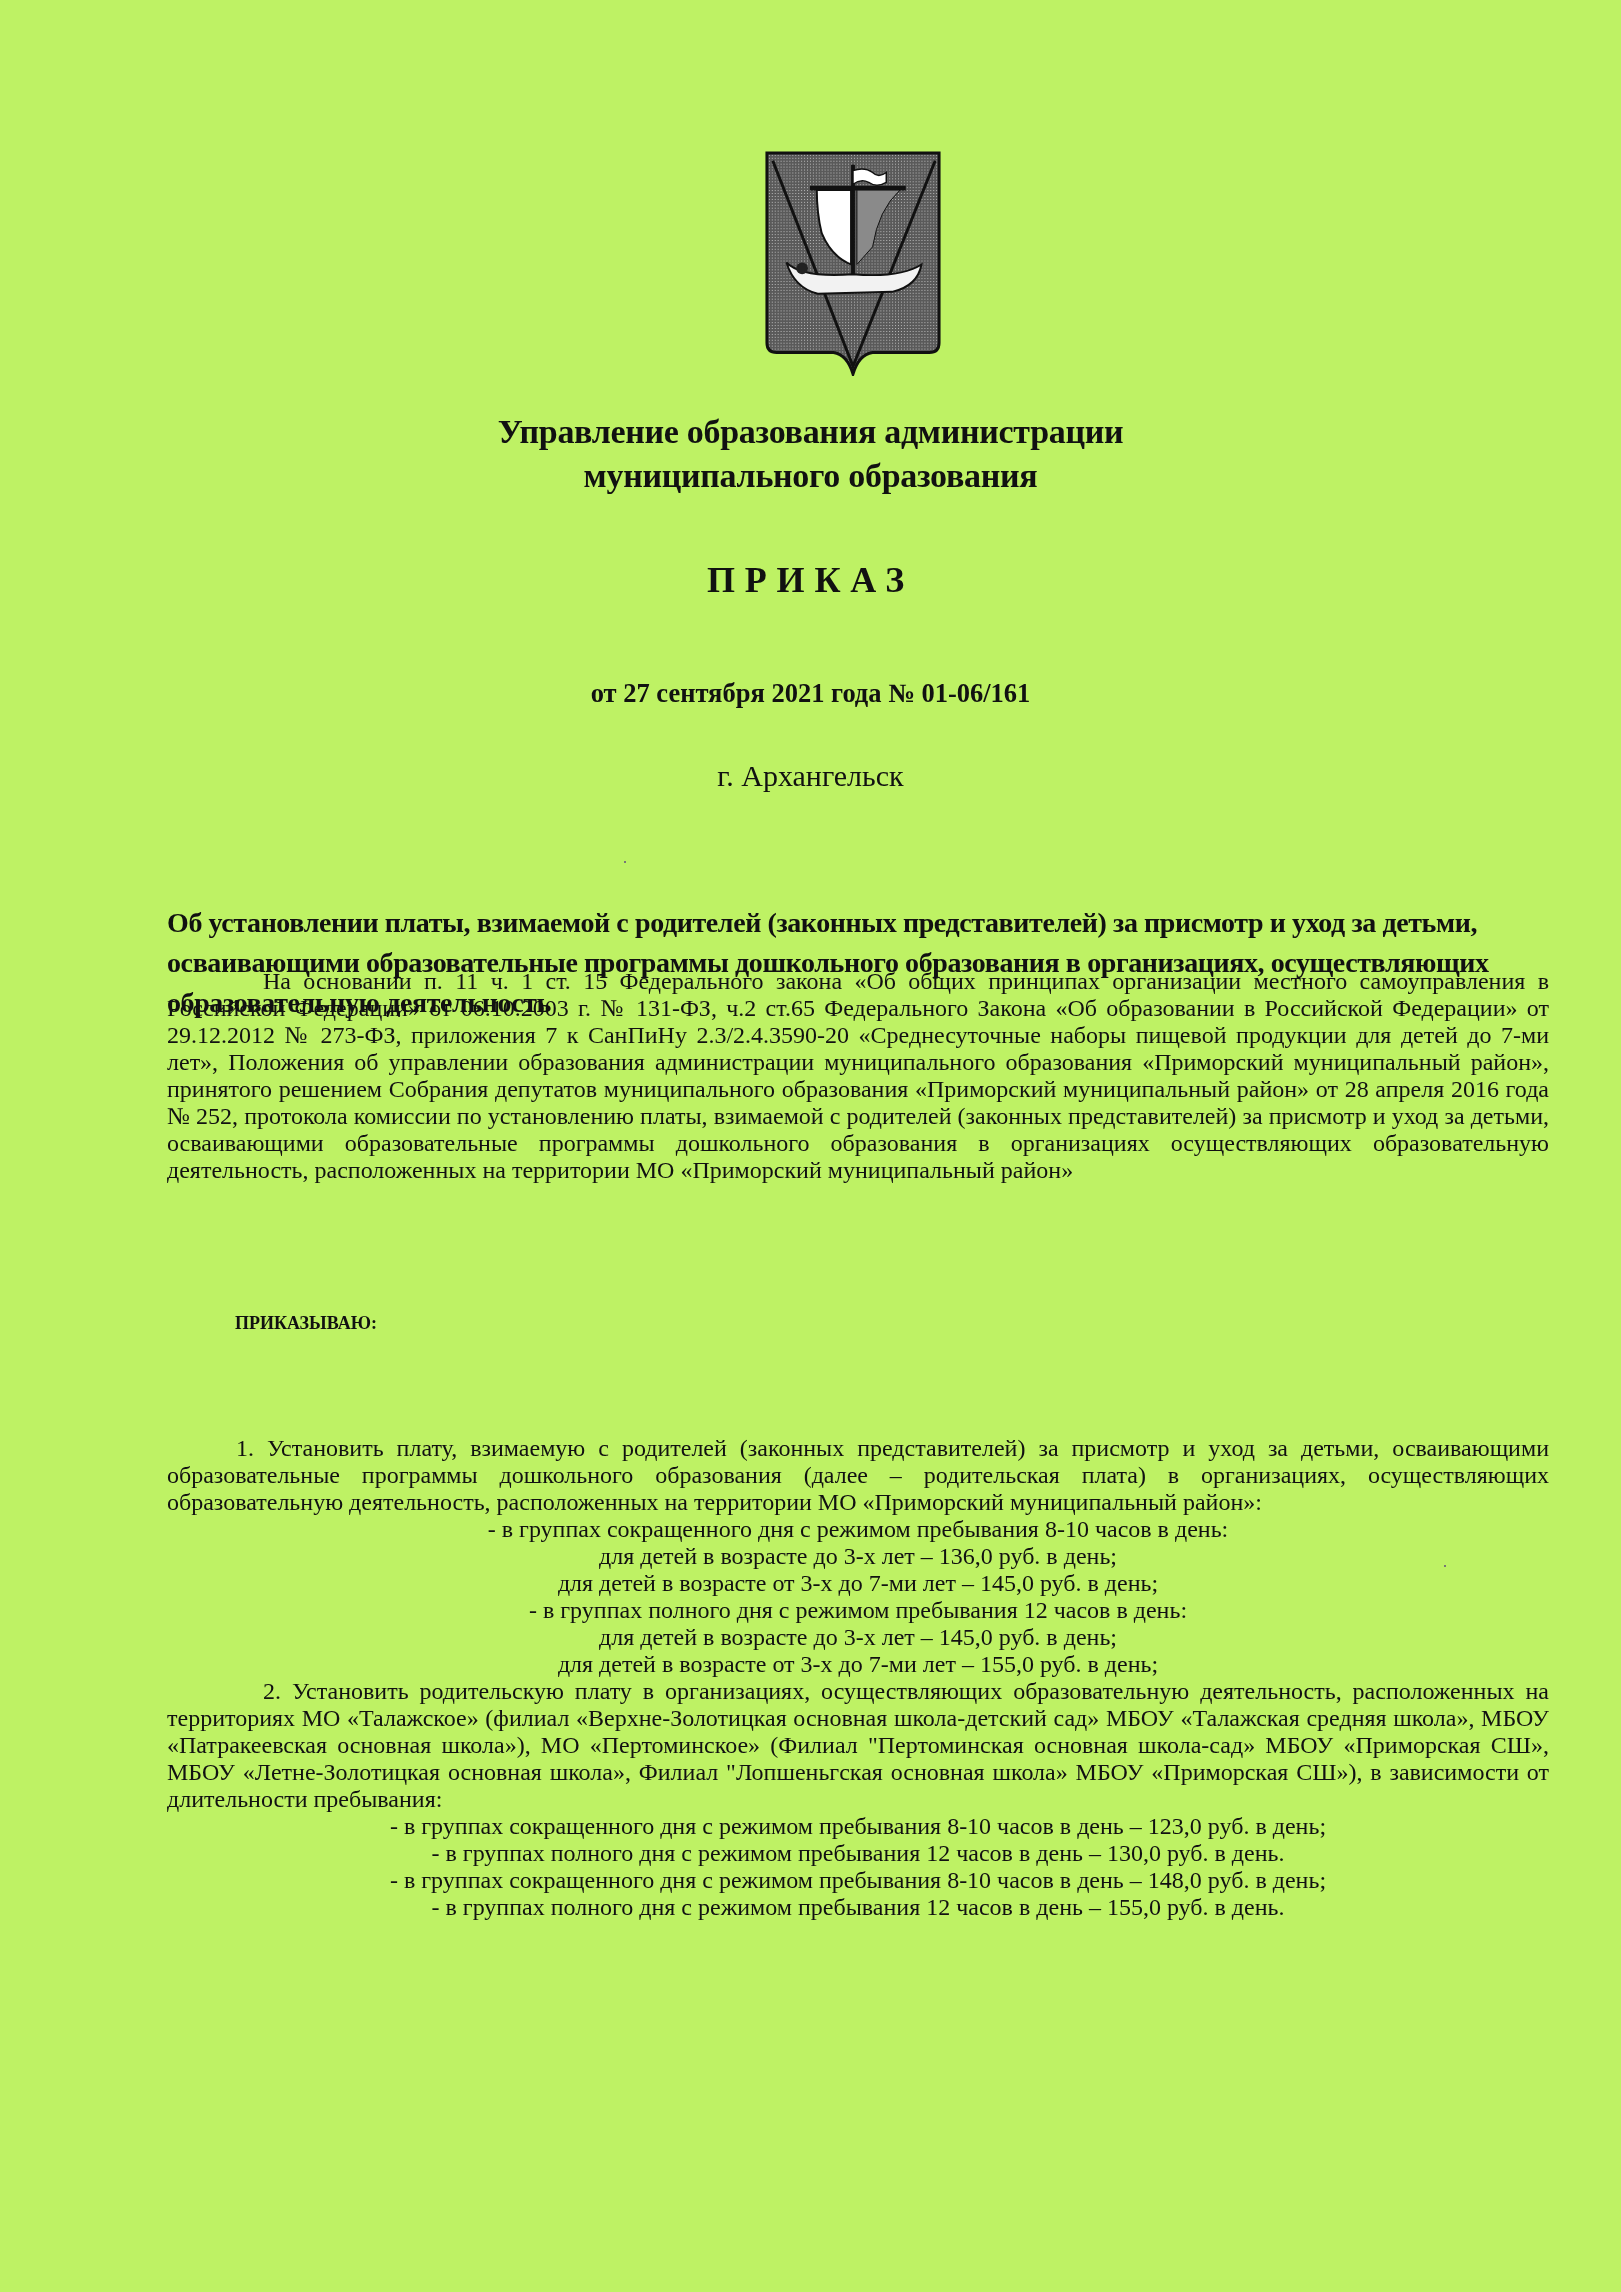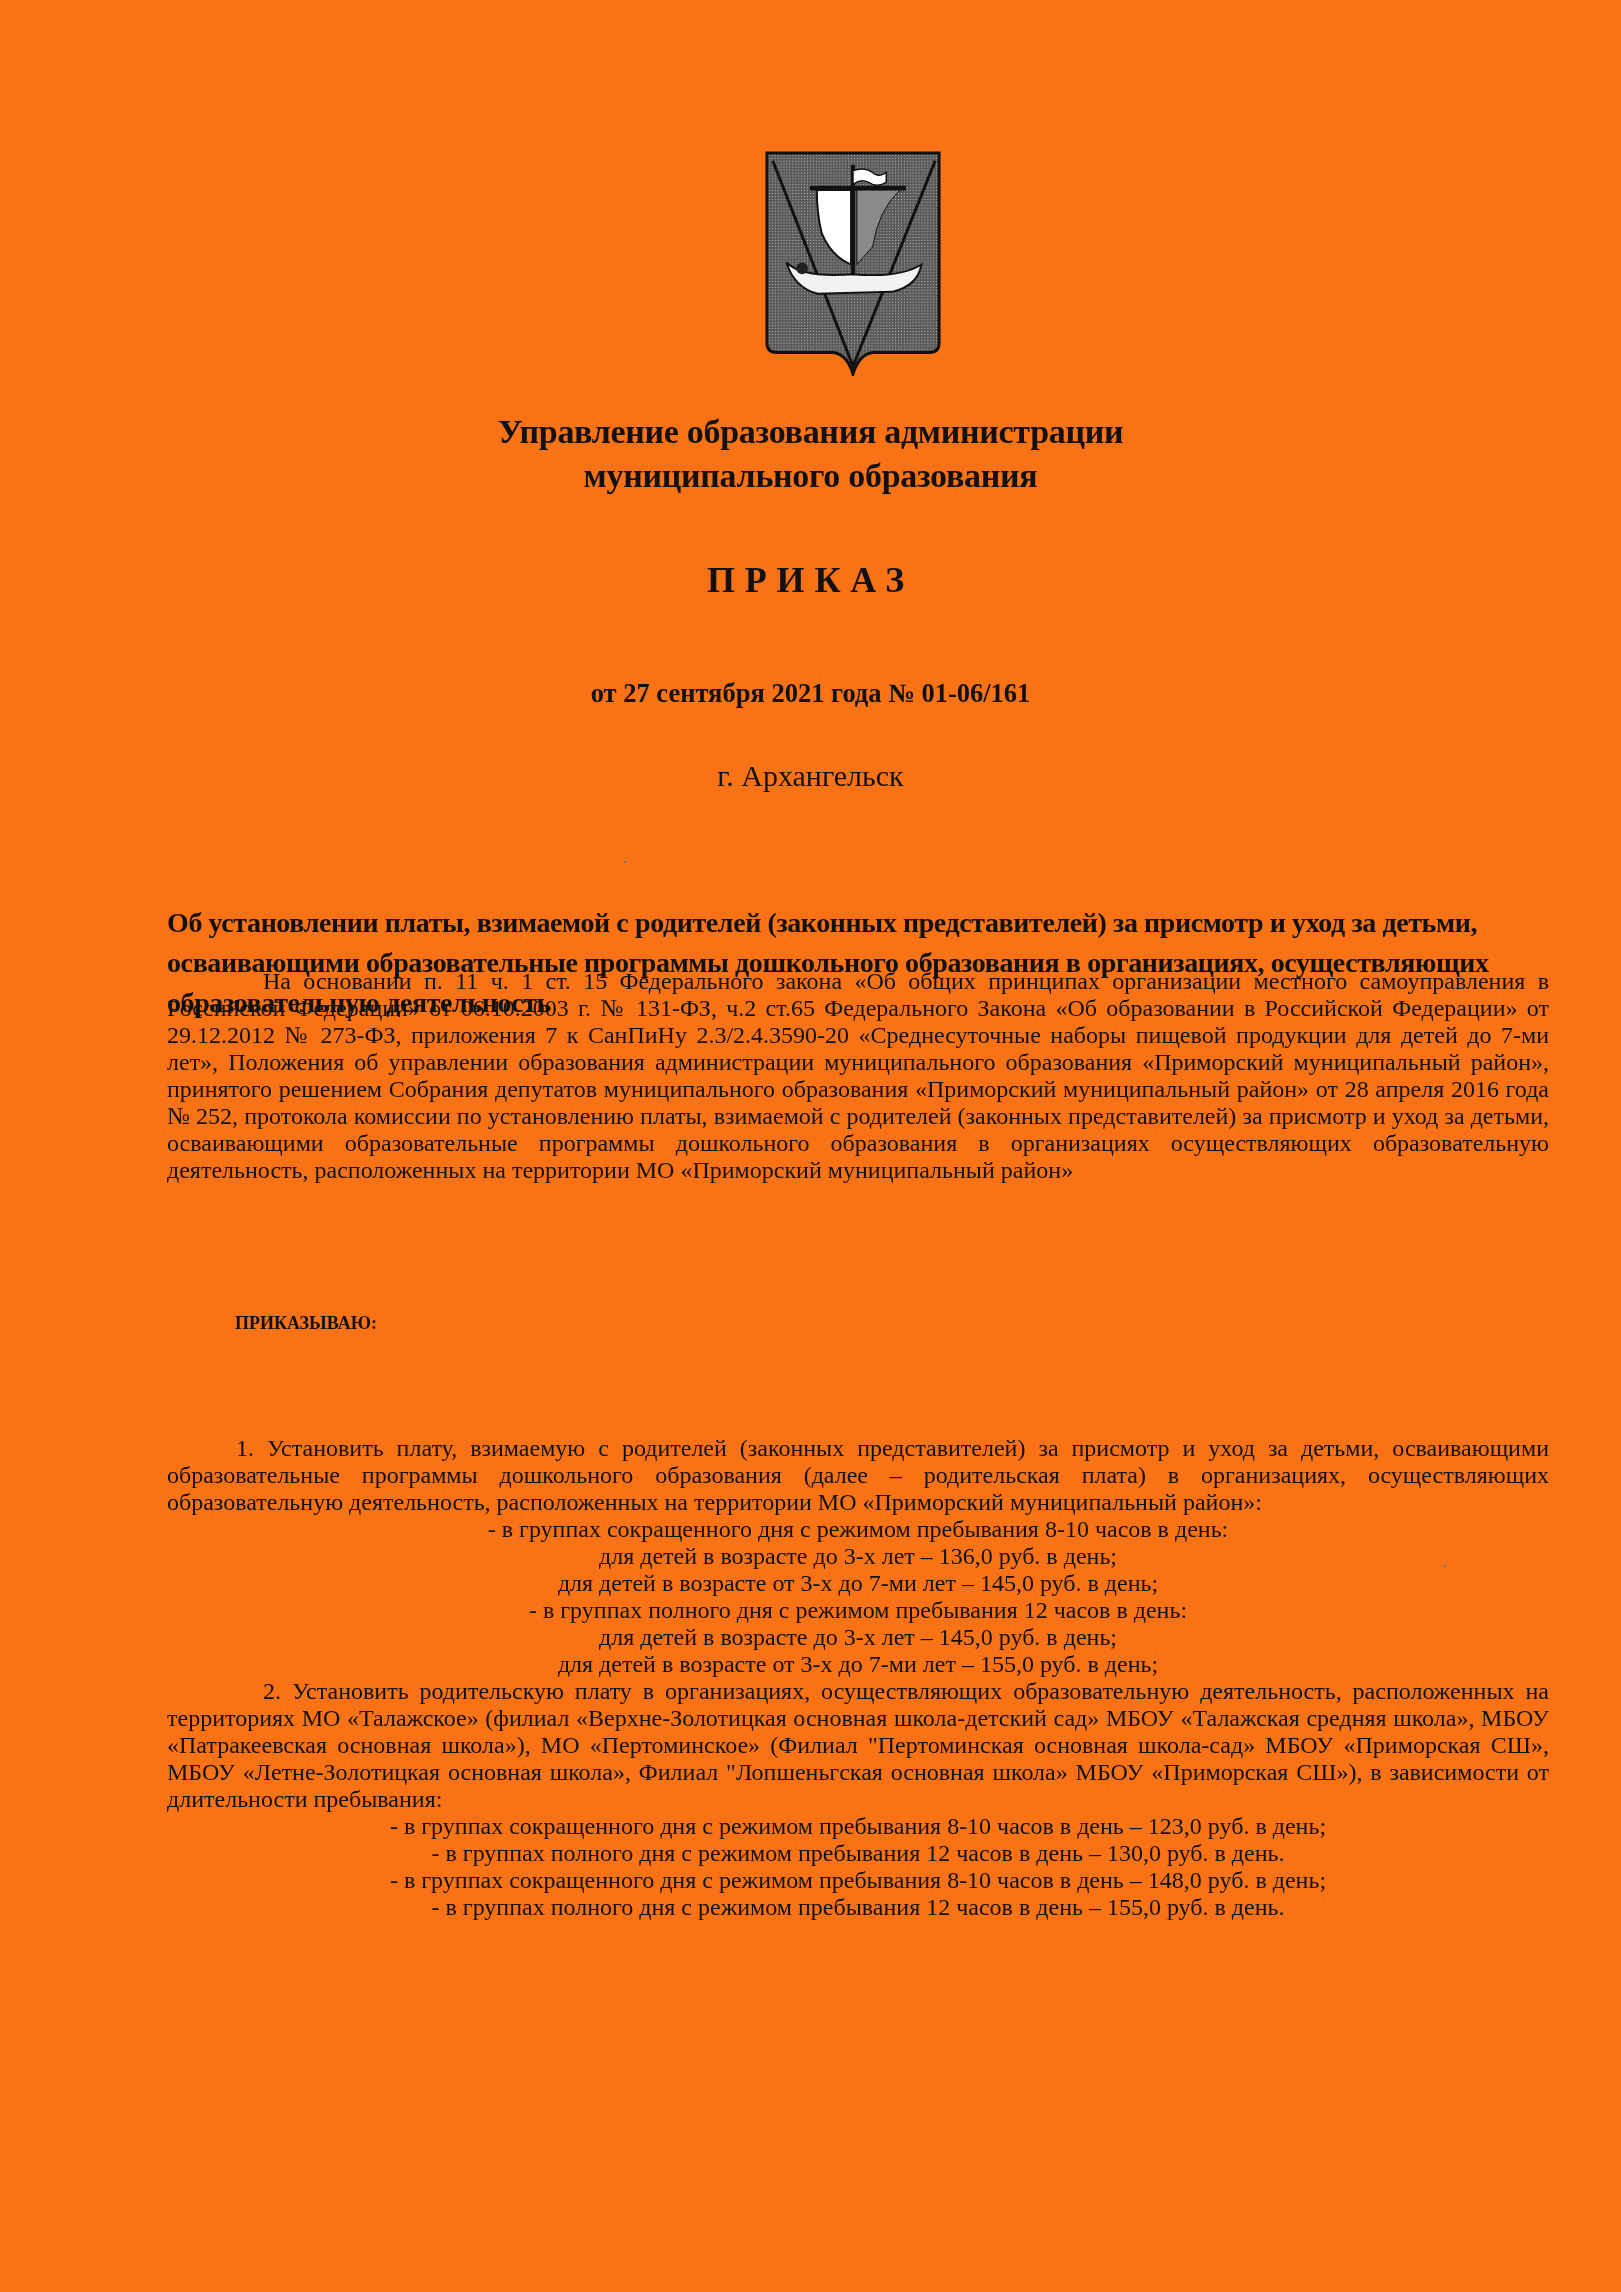--- a/index.html
+++ b/index.html
@@ -1,18 +1,18 @@
 <!DOCTYPE html>
 <html><head>
 <meta charset="utf-8">
 <style>
   html, body { margin: 0; padding: 0; background: #ffffff; }
   body { width: 1621px; height: 2293px; position: relative; overflow: hidden;
          font-family: "Liberation Serif", serif; color: #111; }
-  .page { position: absolute; left: 0; top: 0; width: 1621px; height: 2293px; background: #f97316; }
+  .page { position: absolute; left: 0; top: 0; width: 1621px; height: 2293px; background: #bef264; }
   .emblem { position: absolute; left: 763px; top: 149px; width: 180px; height: 227px; }
   .center { position: absolute; left: 0; width: 1621px; text-align: center; }
   .org { top: 410px; font-weight: bold; font-size: 34px; line-height: 44px; letter-spacing: -0.3px; }
   .order-title { top: 559px; font-weight: bold; font-size: 36px; letter-spacing: 9.8px; }
   .order-date { top: 678px; font-weight: bold; font-size: 26.5px; }
   .order-city { top: 759px; font-size: 30px; }
   .subject { position: absolute; left: 167px; width: 1382px; top: 863px; font-weight: bold;
              font-size: 28px; line-height: 40px; text-align: left; letter-spacing: -0.4px; margin-top: 40px; }
   .body { position: absolute; left: 167px; width: 1382px; font-size: 24px; line-height: 27px;
           text-align: justify; }

